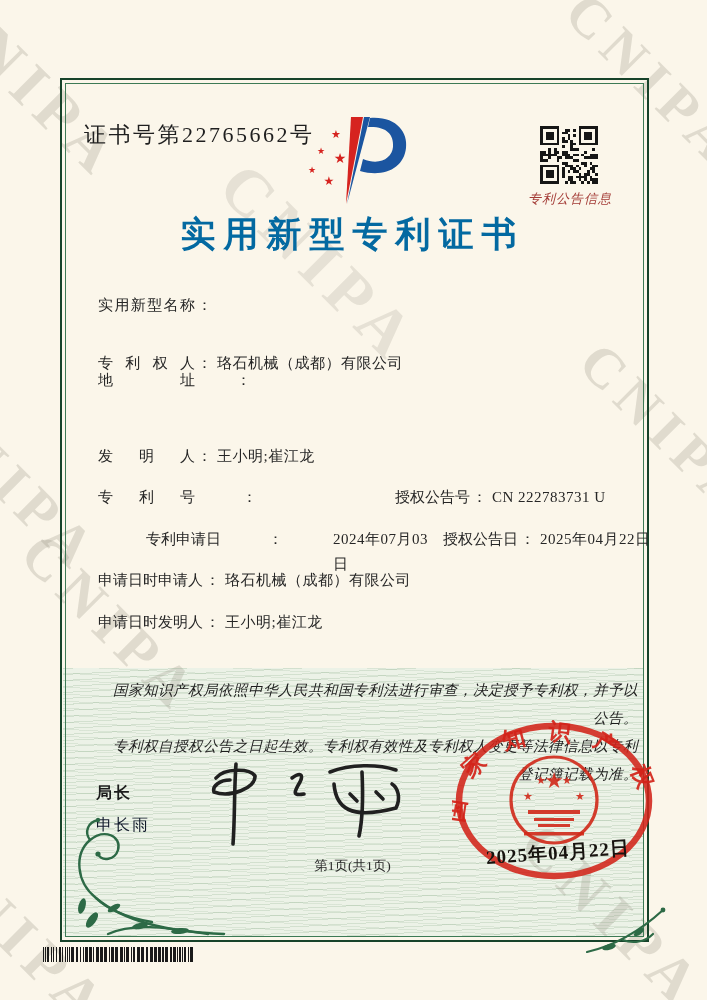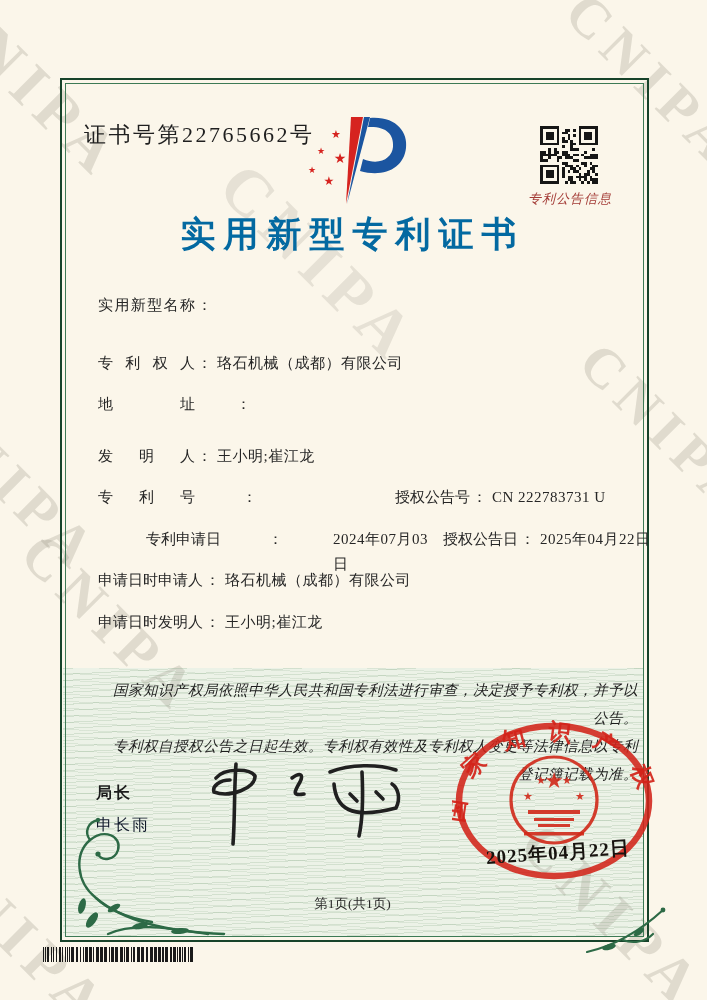--- a/index.html
+++ b/index.html
@@ -35,21 +35,21 @@
   .pair{display:flex;flex:none;}
   .pair.left{width:297px;gap:45px;}
   .legal{position:absolute;left:85px;top:676px;width:537px;text-align:right;
       font-size:14.5px;font-style:italic;color:#1e1e1e;line-height:28px;letter-spacing:0.5px;margin-left:16px;}
   .sig-title{position:absolute;left:96px;top:783px;font-size:16px;font-weight:bold;color:#1c1c1c;letter-spacing:2px;}
   .sig-name{position:absolute;left:96px;top:815px;font-size:16px;font-weight:normal;color:#0f172a;letter-spacing:2px;}
   .sig-svg{position:absolute;left:200px;top:748px;}
   .seal{position:absolute;left:452px;top:720px;z-index:5;}
   .seal-date{position:absolute;left:470px;top:840px;width:176px;text-align:center;z-index:6;
       font-size:19px;font-weight:600;color:#17130f;transform:rotate(-4deg);letter-spacing:1px;}
-  .footer{position:absolute;left:60px;top:895px;width:585px;text-align:center;font-size:13.5px;color:#2a2a2a;}
+  .footer{position:absolute;left:60px;top:857px;width:585px;text-align:center;font-size:13.5px;color:#2a2a2a;}
   .barcode{position:absolute;left:43px;top:947px;}
   .fl-left{position:absolute;left:38px;top:798px;z-index:5;}
   .fl-right{position:absolute;left:583px;top:902px;z-index:5;}
 </style>
 </head>
 <body>
 
 <div class="page">
 
   <span class="wm" style="left:-30px;top:-25px;font-size:62px;">CNIPA</span>
@@ -302,21 +302,21 @@
       <span class="jlabel">实用新型名称</span>
       <span class="colon">：</span>
     </div>
 
     <div class="row" style="top:351px;">
       <span class="jlabel">专利权人</span>
       <span class="colon">：</span>
       <span class="fval">珞石机械（成都）有限公司</span>
     </div>
 
-    <div class="row" style="top:392px;gap:39px;">
+    <div class="row" style="top:368px;gap:39px;">
       <span class="jlabel">地址</span>
       <span class="colon">：</span>
     </div>
 
     <div class="row" style="top:444px;">
       <span class="jlabel">发明人</span>
       <span class="colon">：</span>
       <span class="fval">王小明;崔江龙</span>
     </div>
 

